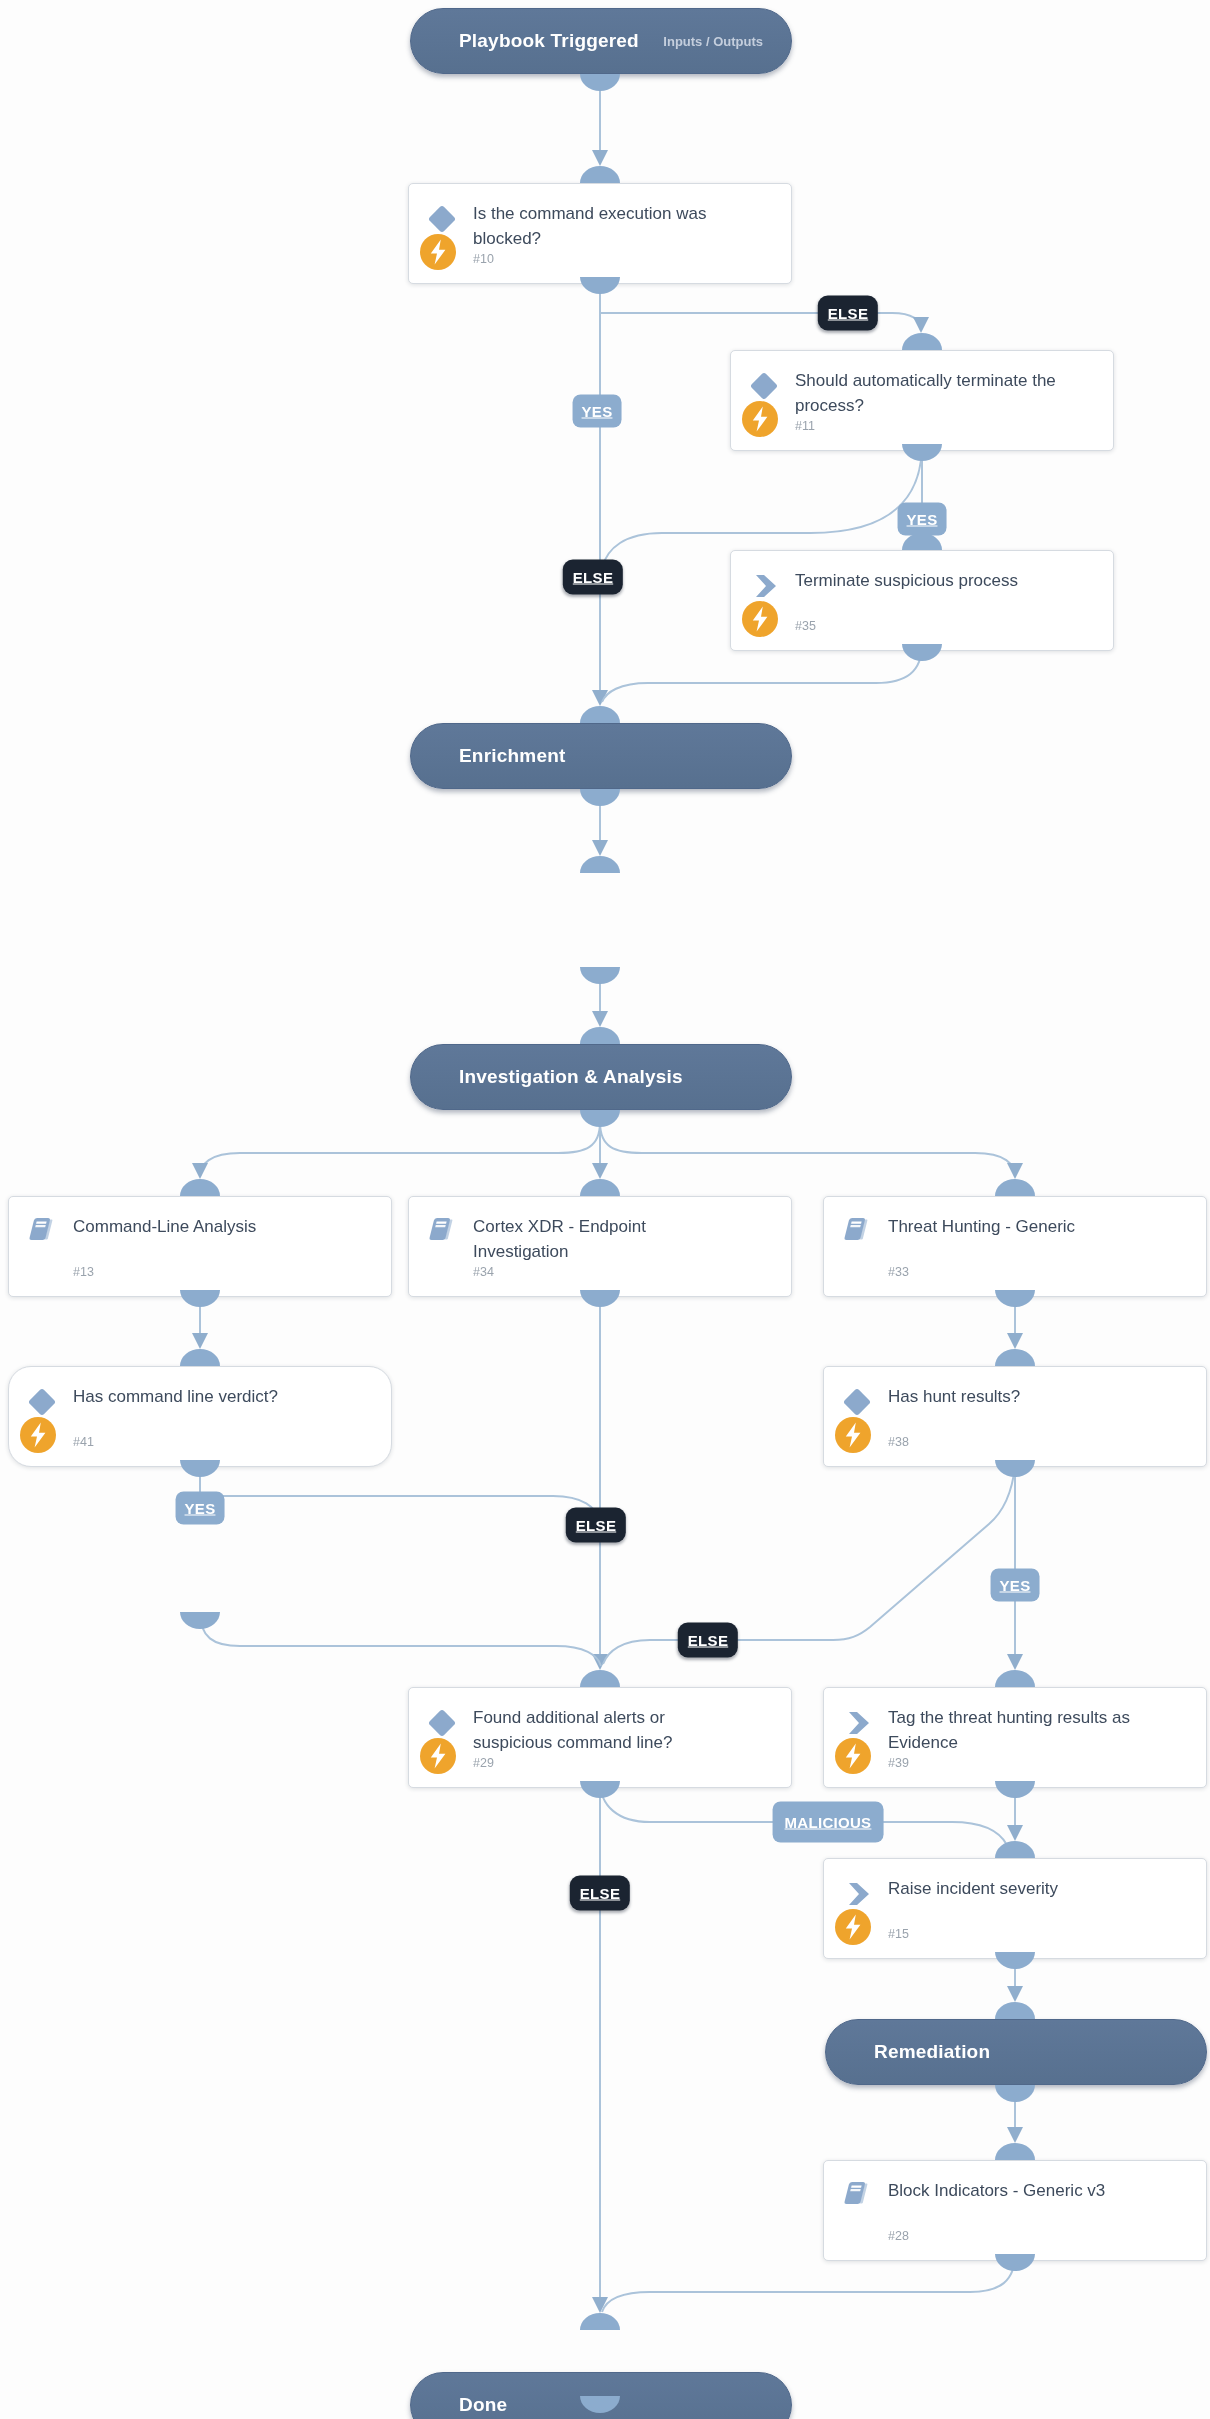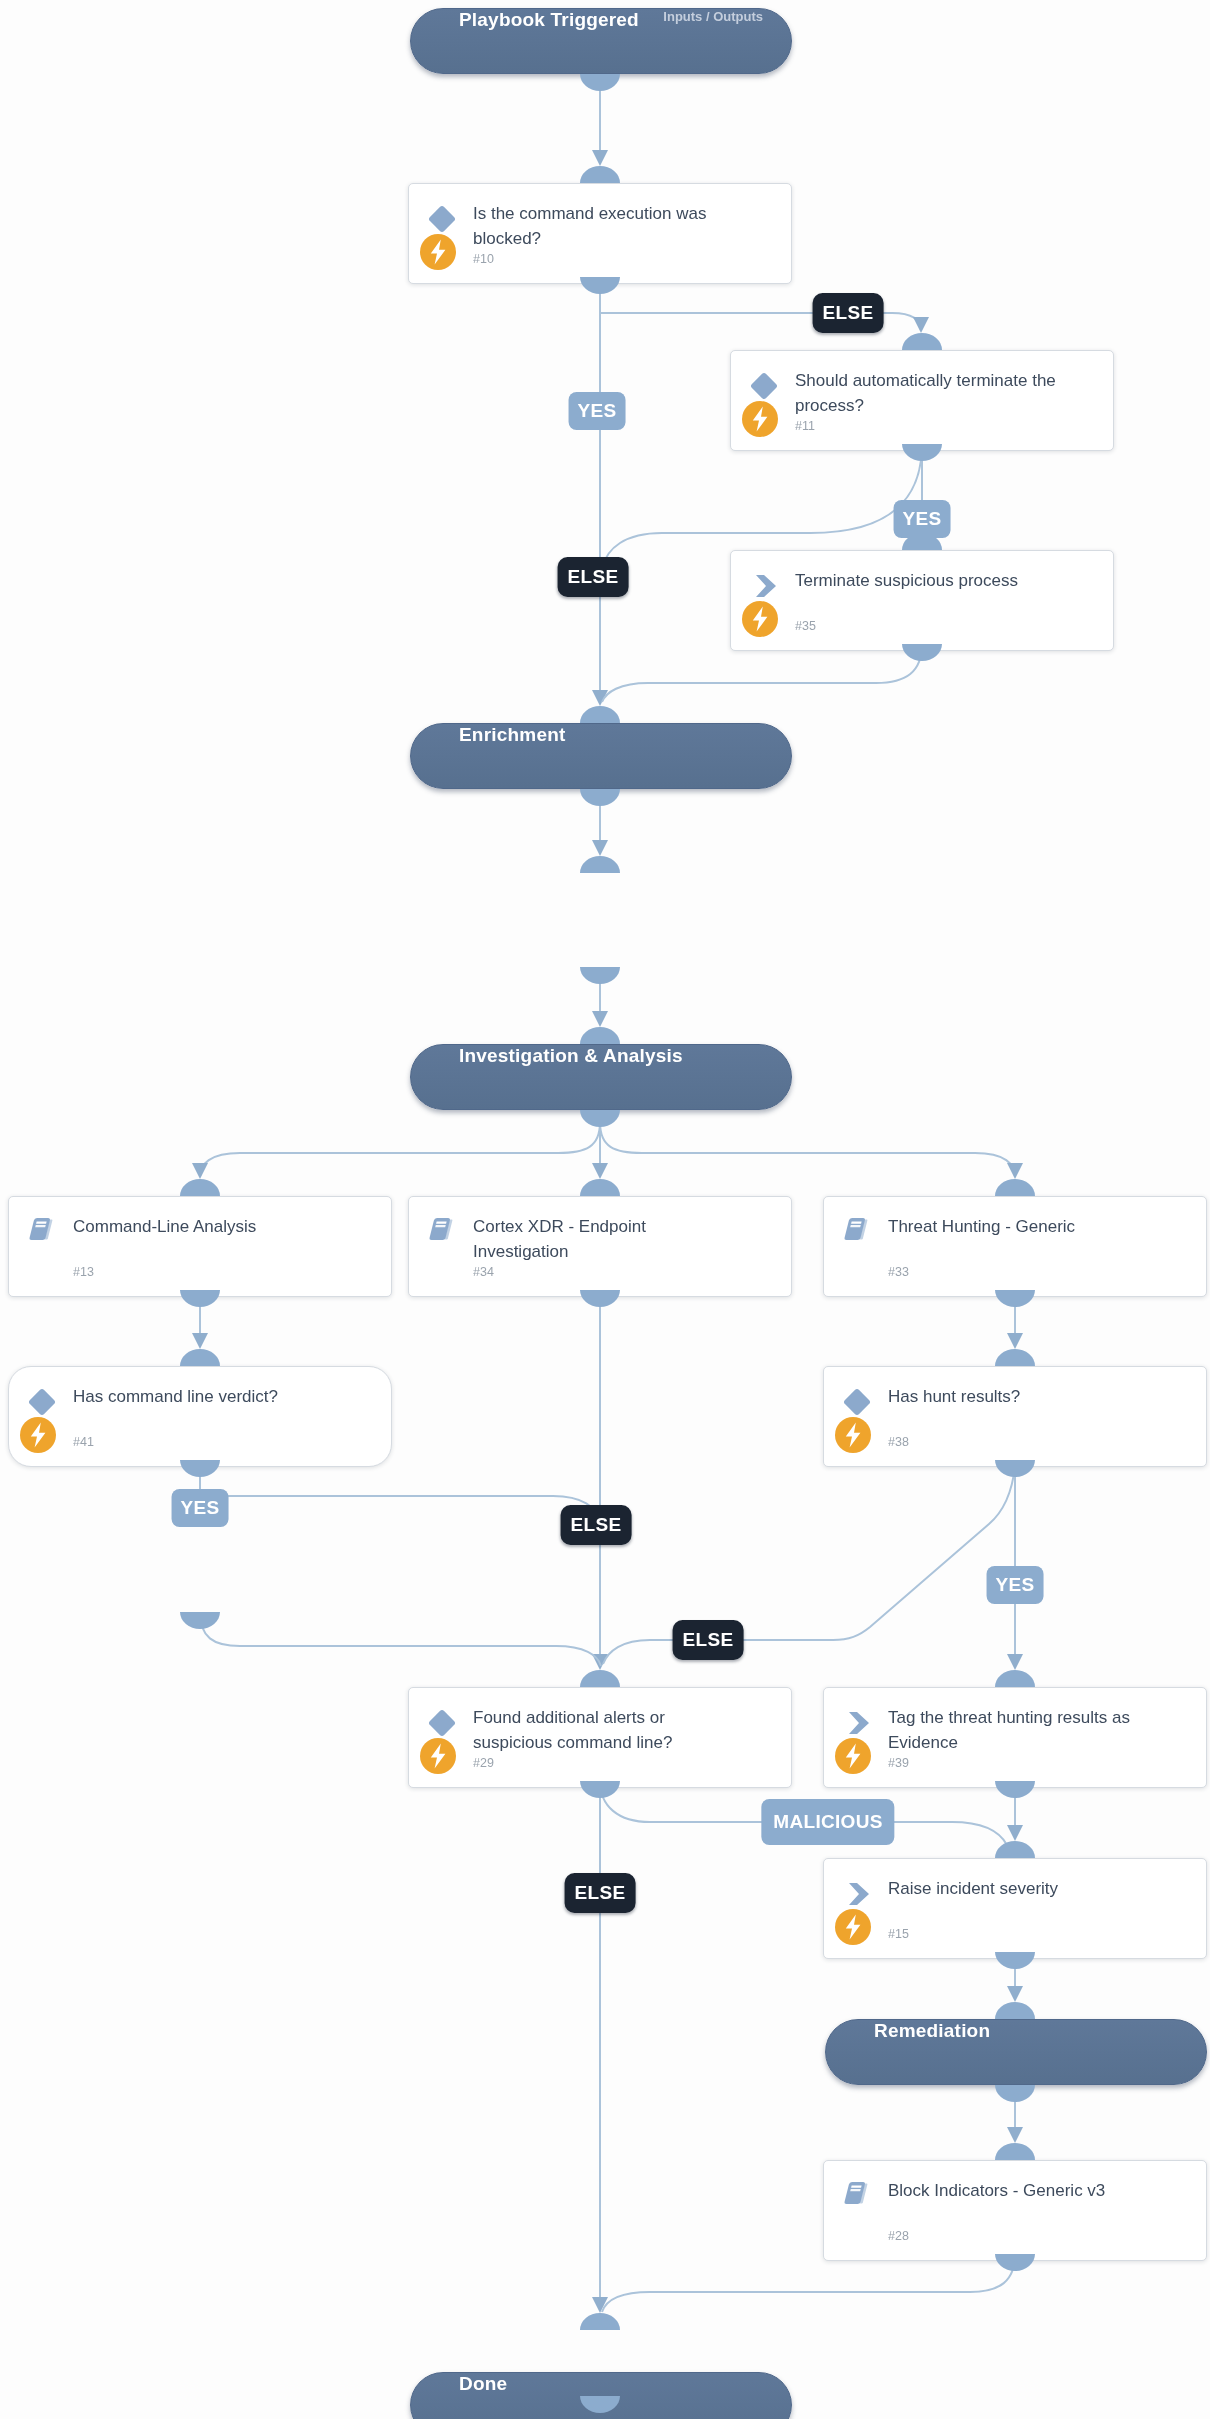--- a/index.html
+++ b/index.html
@@ -10,21 +10,21 @@
   svg.layer{position:absolute;left:0;top:0;}
   svg.under{z-index:0;}
   svg.over{z-index:2;pointer-events:none;}
 
   
   .pill{
     position:absolute;z-index:1;height:66px;width:382px;
     background:linear-gradient(#5f7899,#57708f);
     border:1px solid #50688a;border-radius:33px;
     box-shadow:0 3px 5px rgba(40,55,80,.35);
-    display:flex;justify-content:space-between;
+    display:flex;align-items:center;justify-content:space-between;
     padding:0 28px 0 48px;box-sizing:border-box;
   }
   .pill .ptitle{color:#ffffff;font-size:19px;font-weight:700;letter-spacing:.2px;}
   .pill .plink{color:#c4cedd;font-size:13px;font-weight:700;cursor:pointer;}
 
   
   .task{
     position:absolute;z-index:1;width:384px;height:101px;box-sizing:border-box;
     background:#ffffff;border:1px solid #d6dbe1;border-radius:5px;
     box-shadow:0 1px 4px rgba(30,40,60,.14);cursor:pointer;
@@ -41,22 +41,22 @@
     position:absolute;left:23px;top:25px;width:20px;height:20px;
     background:#8ca9cc;border-radius:3px;transform:rotate(45deg);
   }
   .icon-chevron{position:absolute;left:25px;top:24px;}
   .icon-book{position:absolute;left:17px;top:17px;}
   .icon-bolt{position:absolute;left:11px;bottom:9px;}
 
   
   .badge{
     position:absolute;z-index:3;transform:translate(-50%,-50%);
-    color:#fff;font-size:19px;font-weight:700;letter-spacing:.3px;
-    padding:8px 9px;border-radius:8px;white-space:nowrap;
+    color:#fff;font-size:15px;font-weight:700;letter-spacing:.3px;
+    padding:8px 9px;border-radius:8px;white-space:nowrap;text-decoration:underline;
   }
   .badge.yes{background:#8cacce;}
   .badge.else{background:#1b2431;border-radius:10px;padding:9px 10px;box-shadow:0 2px 3px rgba(20,30,45,.35);}
   .badge.mal{background:#8cacce;padding:12px 12px;}
 </style>
 </head>
 <body>
 
 <div id="canvas">
 

